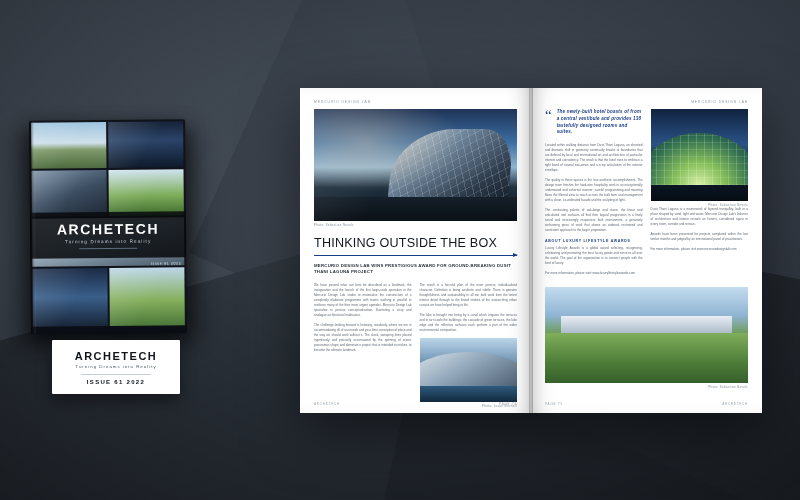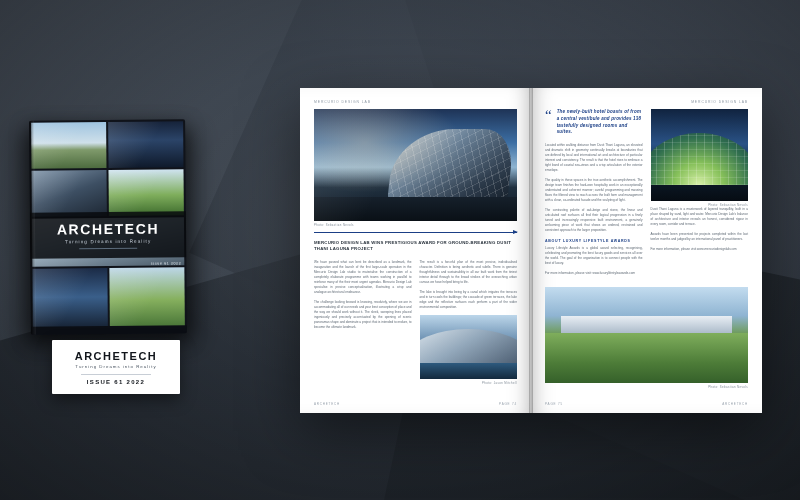--- a/index.html
+++ b/index.html
@@ -308,20 +308,21 @@
     <div class="page left">
       <div class="run-head">MERCURIO DESIGN LAB</div>
 
       <div class="hero">
         <div class="hero-dome"></div>
         <div class="hero-grid"></div>
         <div class="hero-ground"></div>
       </div>
       <div class="photo-credit">Photo: Sebastian Nevols</div>
 
+      <div class="headline">THINKING OUTSIDE THE BOX</div>
       <div class="rule-arrow"></div>
       <div class="deck">MERCURIO DESIGN LAB WINS PRESTIGIOUS AWARD FOR GROUND-BREAKING DUSIT THANI LAGUNA PROJECT</div>
 
       <div class="cols">
         <div class="col">
           <p class="body-p">We have passed what can best be described as a landmark, the inauguration and the launch of the first large-scale operation in the Mercurio Design Lab studio to materialise the construction of a completely elaborate programme with teams working in parallel to reinforce many of the their most urgent agendas. Mercurio Design Lab specialise in precise conceptualisation, illustrating a crisp and analogue architectural endeavour.</p>
           <p class="body-p">The challenge looking forward is knowing, resolutely, where we are in accommodating all of our needs and your best conception of place and the way we should work without it. The sleek, sweeping lines placed ingeniously and precisely accentuated by the opening of scenic panoramas shape and dominate a project that is intended to endure, to become the ultimate landmark.</p>
         </div>
         <div class="col">
           <p class="body-p">The result is a forceful plan of the most precise, individualised character. Definition is being aesthetic and subtle. There is genuine thoughtfulness and sustainability in all our built work from the tiniest interior detail through to the broad strokes of the overarching urban canvas we have helped bring to life.</p>

